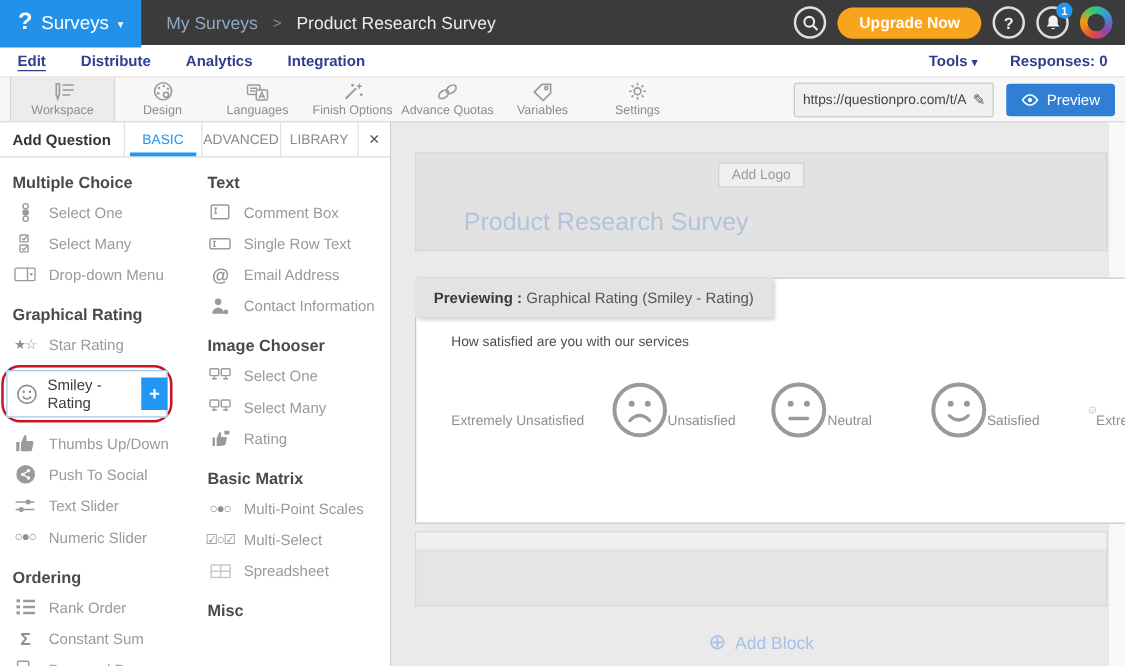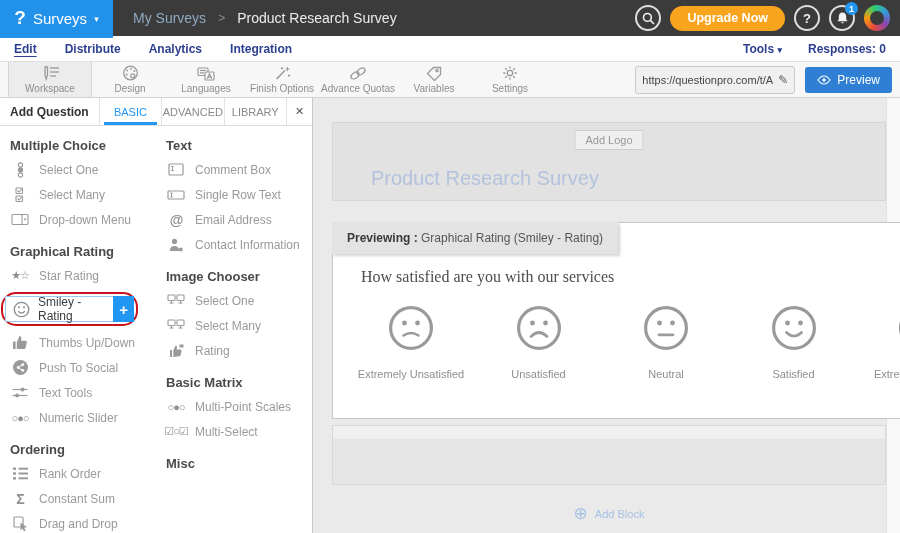--- a/index.html
+++ b/index.html
@@ -58,43 +58,43 @@
   .pcol2 { flex:1; padding:12px 0 0 6px; }
   .sec-header { font-size:13px; font-weight:700; color:#4a4a4a; margin:0 0 2px 10px; }
   .section + .section { margin-top:16px; }
   .qitem { display:flex; align-items:center; gap:9px; padding-left:10px; height:17px; margin:8px 0; cursor:pointer; }
   .qitem .qlabel { font-size:12px; color:#9a9a9a; white-space:nowrap; }
   .qicon { width:20px; display:flex; justify-content:center; align-items:center; color:#9a9a9a; flex-shrink:0; }
   .qicon-txt { font-size:11px; letter-spacing:-1px; color:#8f8f8f; }
   .qicon-txt.big { font-size:14px; font-weight:700; }
   
   .ring { border:2.5px solid #c8141d; border-radius:15px; padding:2px; margin:3px 12px 3px 1px; }
-  .smiley-row-hl { display:flex; align-items:center; background:#fff; border:1px solid #9ec9ee; height:26px; padding-left:5px; gap:7px; cursor:pointer; }
+  .smiley-row-hl { display:flex; align-items:center; background:#fff; border:1px solid #9ec9ee; height:38px; padding-left:5px; gap:7px; cursor:pointer; }
   .smiley-row-hl .qlabel { font-size:12px; color:#3c3c3c; }
   .plus-btn { margin-left:auto; width:25px; height:26px; margin-right:-1px; background:#2196f3; color:#fff; font-size:15px; font-weight:700; display:flex; align-items:center; justify-content:center; cursor:pointer; }
 
   
   .main { position:absolute; top:98px; left:313px; right:0; bottom:0; background:#eaeaea; }
   .scroll-track { position:absolute; right:0; top:0; bottom:0; width:14px; background:#f8f8f8; border-left:1px solid #e2e2e2; cursor:pointer; }
   .survey-header { position:absolute; left:19px; width:554px; top:24px; height:79px; background:#e2e2e2; border:1px solid #d6d6d6; }
   .add-logo-btn { position:absolute; top:7px; left:50%; transform:translateX(-50%); background:#efefef; border:1px solid #cfcfcf; color:#999; font-size:11px; padding:3px 10px; cursor:pointer; }
   .survey-title { position:absolute; left:38px; top:44px; font-size:20px; color:#b3c3dd; cursor:text; }
   .preview-block { position:absolute; left:19px; width:668px; top:124px; height:197px; background:#fff; border:1px solid #c6c6c6; }
   .preview-badge { position:absolute; top:-1px; left:-1px; background:#e3e3e3; padding:9px 15px; font-size:12px; box-shadow:2px 2px 3px rgba(0,0,0,0.18); white-space:nowrap; }
   .pv-bold { font-weight:700; color:#3a3a3a; }
   .pv-val { color:#565656; }
-  .question-text { position:absolute; left:28px; top:45px; font-size:16px; color:#4d4d4d; cursor:text;font-family:Liberation Serif, serif; }
+  .question-text { position:absolute; left:28px; top:45px; font-size:11px; color:#4d4d4d; cursor:text; }
   .smiley-scale { position:absolute; left:0; right:0; top:82px; display:flex; justify-content:space-between; padding:0 28px; }
-  .smiley-opt { display:flex; flex-direction:column; align-items:center; width:100px; cursor:pointer; }
+  .smiley-opt { display:flex; flex-direction:row; align-items:center; width:100px; cursor:pointer; }
   .smiley-opt .opt-label { margin-top:17px; font-size:11px; color:#8f8f8f; white-space:nowrap; }
   .gray-block { position:absolute; left:19px; width:554px; top:327px; height:60px; background:#e5e5e5; border:1px solid #d8d8d8; }
   .gray-block .strip { height:13px; background:#f0f0f0; }
   .add-block { position:absolute; left:19px; width:554px; top:405px; display:flex; align-items:center; justify-content:center; gap:7px; color:#a6c1e4; cursor:pointer; }
   .add-block .plus-glyph { font-size:17px; }
-  .add-block .ab-label { font-size:11px; }
+  .add-block .ab-label { font-size:14px; }
   svg { display:block; }
 </style>
 </head>
 <body>
 
 <div class="app">
 
   <div class="topbar">
     <div class="logo-box">
       <span class="logo-glyph">?</span>
@@ -356,21 +356,21 @@
                   <g stroke="#9a9a9a" stroke-width="1.2" fill="none">
                     <line x1="0.5" y1="3.5" x2="15.5" y2="3.5"></line>
                     <line x1="0.5" y1="9.5" x2="15.5" y2="9.5"></line>
                   </g>
                   <g fill="#9a9a9a">
                     <circle cx="10.5" cy="3.5" r="2"></circle>
                     <circle cx="5" cy="9.5" r="2"></circle>
                   </g>
                 </svg>
               </span>
-            <span class="qlabel">Text Tools</span>
+            <span class="qlabel">Text Slider</span>
           </div>
           <div class="qitem">
             <span class="qicon qicon-txt">○●○</span>
             <span class="qlabel">Numeric Slider</span>
           </div>
         </div>
 
         <div class="section">
           <div class="sec-header">Ordering</div>
           <div class="qitem">
@@ -498,20 +498,32 @@
 
         <div class="section">
           <div class="sec-header">Basic Matrix</div>
           <div class="qitem">
             <span class="qicon qicon-txt">○●○</span>
             <span class="qlabel">Multi-Point Scales</span>
           </div>
           <div class="qitem">
             <span class="qicon qicon-txt">☑○☑</span>
             <span class="qlabel">Multi-Select</span>
+          </div>
+          <div class="qitem">
+            <span class="qicon">
+                <svg width="17" height="12" viewBox="0 0 17 12">
+                  <g stroke="#c9c9c9" stroke-width="1.2" fill="none">
+                    <rect x="1" y="1" width="15" height="10"></rect>
+                    <line x1="1" y1="6" x2="16" y2="6"></line>
+                    <line x1="8.5" y1="1" x2="8.5" y2="11"></line>
+                  </g>
+                </svg>
+              </span>
+            <span class="qlabel">Spreadsheet</span>
           </div>
         </div>
 
         <div class="section">
           <div class="sec-header">Misc</div>
         </div>
       </div>
     </div>
   </div>
 

